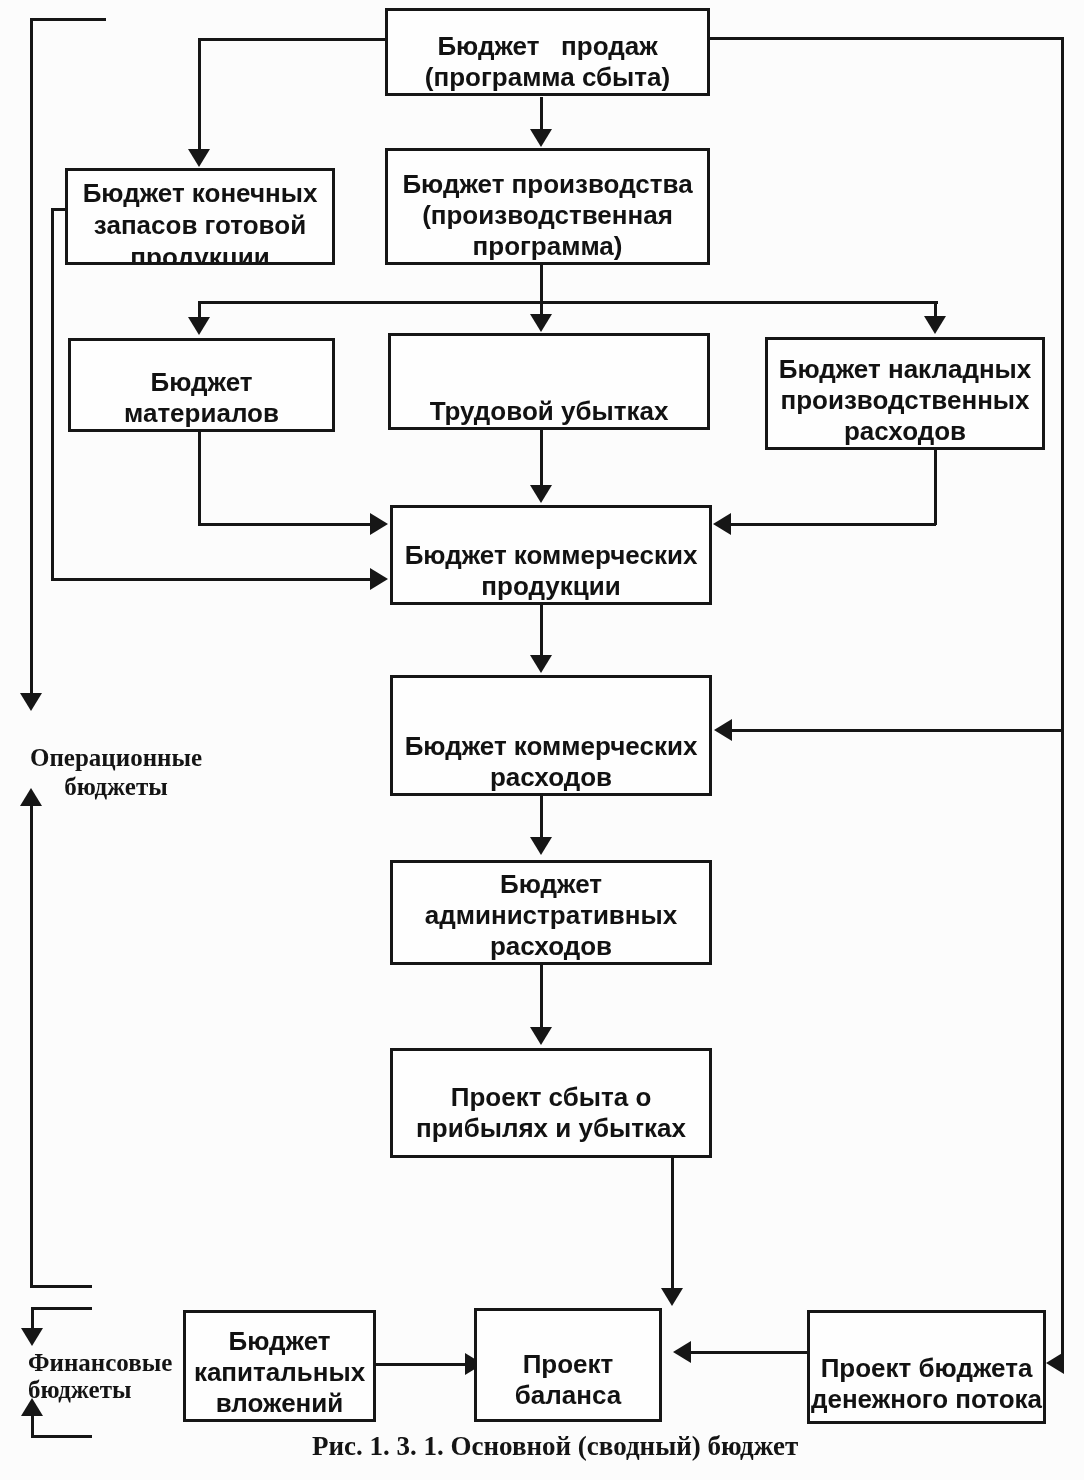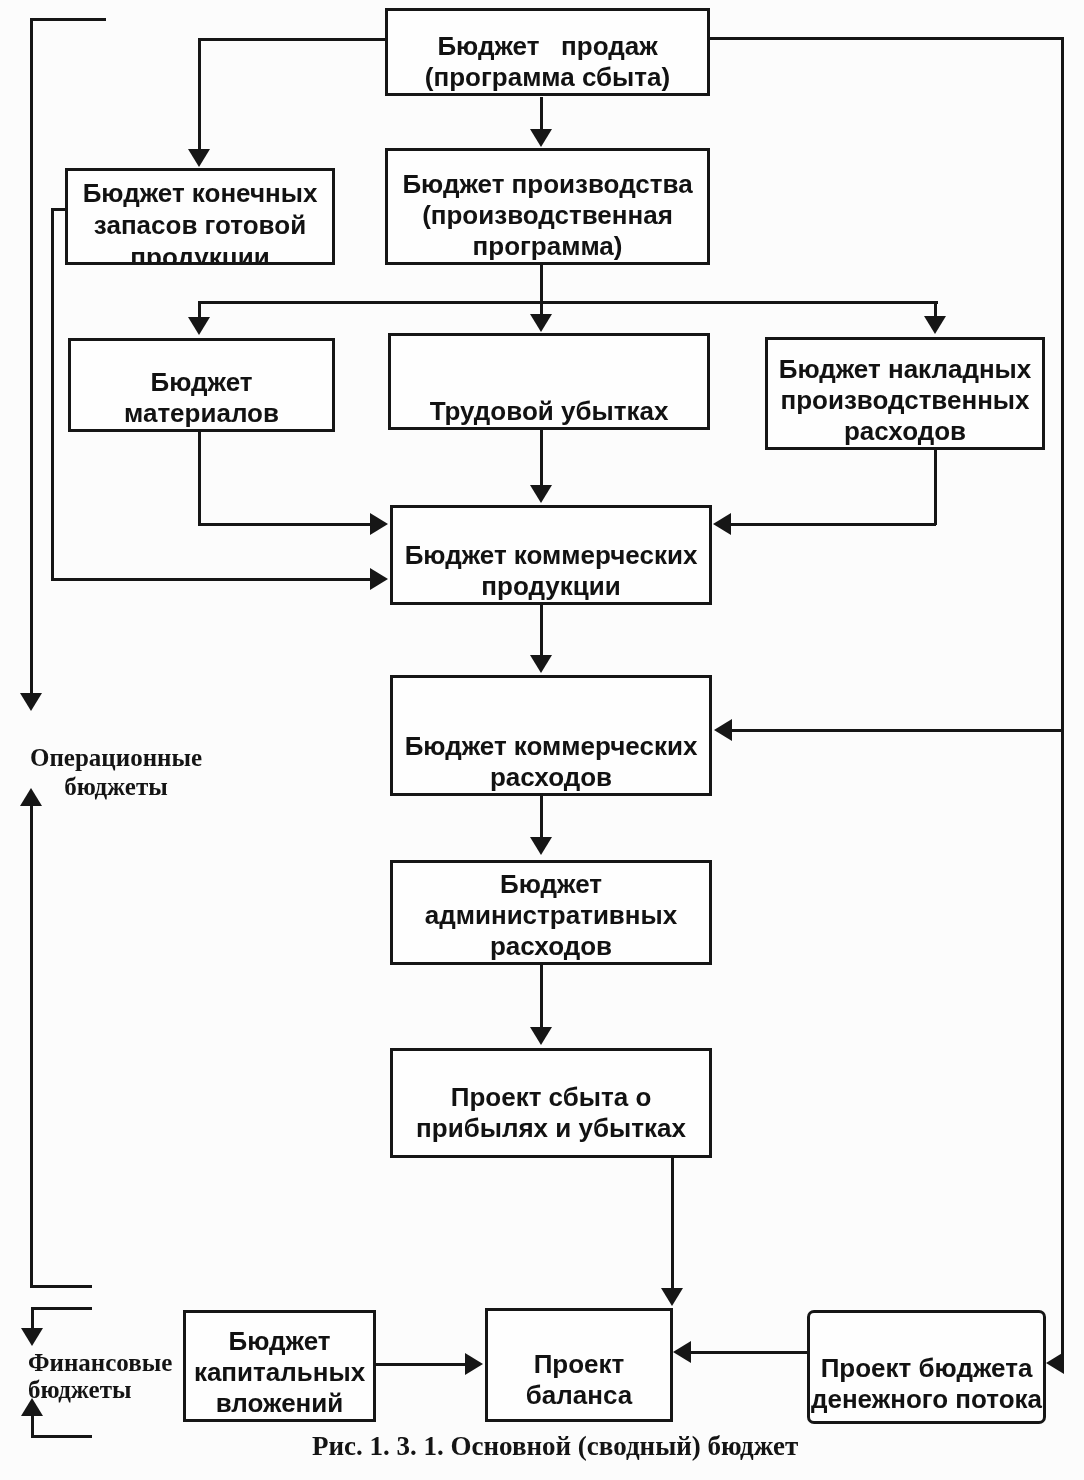--- a/index.html
+++ b/index.html
@@ -168,21 +168,21 @@
     </div>
     <div class="fbox" style="left: 390px; top: 1048px; width: 322px; height: 110px;">
       <span style="position: relative; top: -11px;">Проект сбыта о
 прибылях и убытках</span>
     </div>
     <div class="fbox" style="left: 183px; top: 1310px; width: 193px; height: 112px;">
       <span>Бюджет
 капитальных
 вложений</span>
     </div>
-    <div class="fbox" style="left: 485px; top: 1308px; width: 188px; height: 114px;">
+    <div class="fbox" style="left: 474px; top: 1308px; width: 188px; height: 114px;">
       <span style="position: relative; top: -8px;">Проект
 баланса</span>
     </div>
-    <div class="fbox" style="left: 807px; top: 1310px; width: 239px; height: 114px; border-radius: 7px;">
+    <div class="fbox" style="left: 807px; top: 1310px; width: 239px; height: 114px;">
       <span style="position: relative; top: -6px;">Проект бюджета
 денежного потока</span>
     </div>
   </div>
 
 </body></html>

